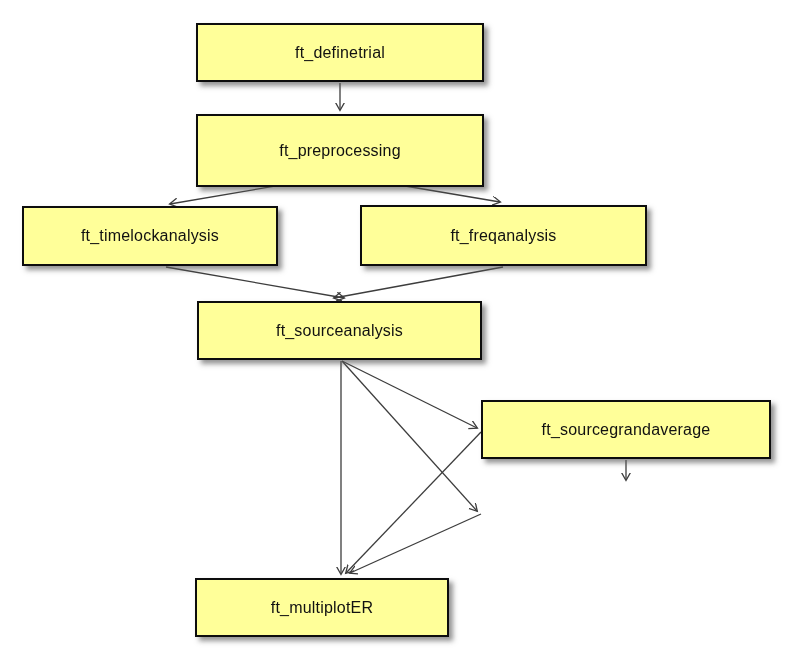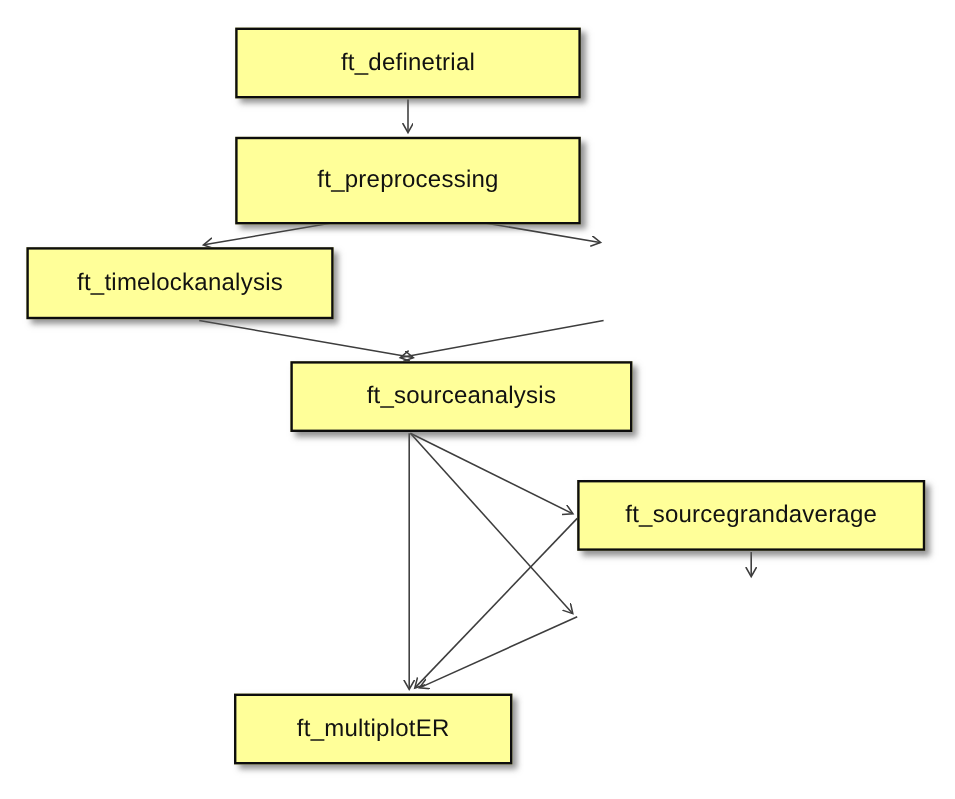--- a/index.html
+++ b/index.html
@@ -25,21 +25,21 @@
   }
   .node {
     position: absolute;
     background: #ffff99;
     border: 2px solid #0d0d0d;
     box-sizing: border-box;
     box-shadow: 4px 4px 5px rgba(90, 90, 90, 0.65);
     display: flex;
     align-items: center;
     justify-content: center;
-    font-size: 20px;
+    font-size: 16px;
     color: #111111;
     letter-spacing: 0.2px;
     white-space: nowrap;
   }
   .node span {
     display: inline-block;
   }
 </style>
 </head>
 <body>
@@ -72,27 +72,30 @@
   </div>
 
   <div class="node" style="left:196px; top:114px; width:288px; height:73px;">
     <span>ft_preprocessing</span>
   </div>
 
   <div class="node" style="left:22px; top:206px; width:256px; height:60px;">
     <span>ft_timelockanalysis</span>
   </div>
 
+  <div class="node" style="left:360px; top:205px; width:287px; height:61px;">
+    <span>ft_freqanalysis</span>
+  </div>
 
-  <div class="node" style="left:197px; top:301px; width:285px; height:59px;margin-left:45px;">
+  <div class="node" style="left:197px; top:301px; width:285px; height:59px;">
     <span>ft_sourceanalysis</span>
   </div>
 
   <div class="node" style="left:481px; top:400px; width:290px; height:59px;">
     <span>ft_sourcegrandaverage</span>
   </div>
 
 
-  <div class="node" style="left:195px; top:578px; width:232px; height:59px;">
+  <div class="node" style="left:195px; top:578px; width:254px; height:59px;">
     <span>ft_multiplotER</span>
   </div>
 
 </div>
 
 </body></html>

